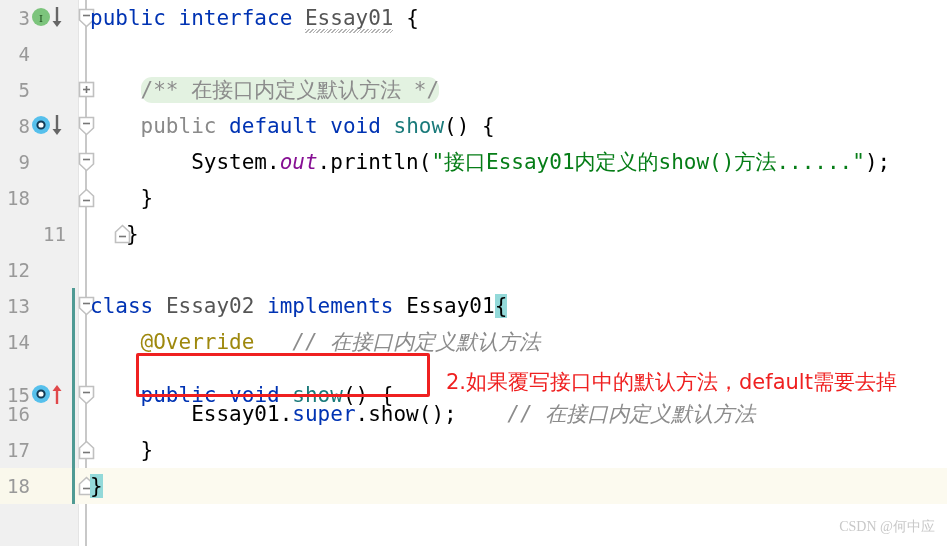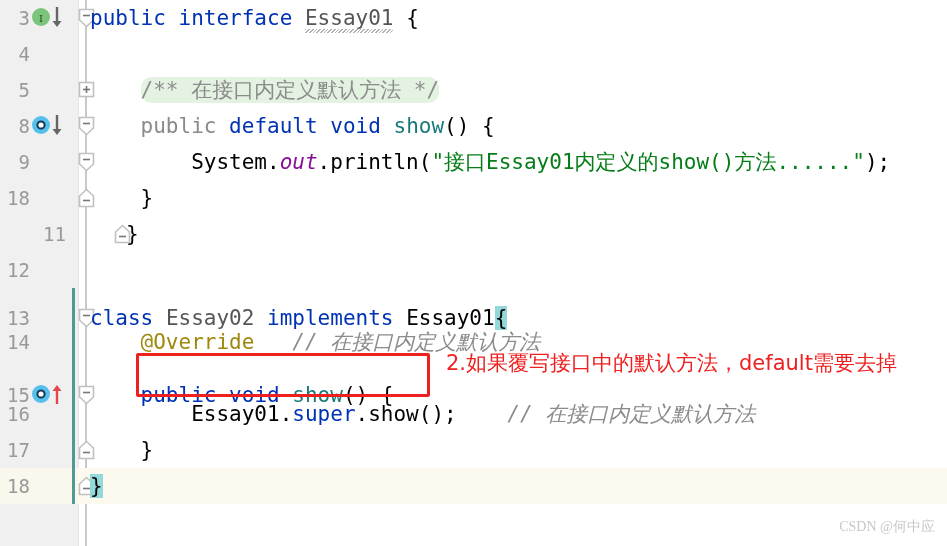--- a/index.html
+++ b/index.html
@@ -272,21 +272,21 @@
             <path d="M8.5 1.5 L15.5 8 V18.5 H1.5 V8 Z" fill="#ffffff" stroke="#c0c0c0" stroke-width="1.6"></path>
             <line x1="5" y1="12.5" x2="12" y2="12.5" stroke="#777" stroke-width="1.6"></line>
           </svg>
         </div>
         <div class="code"><span class="punct">}</span></div>
       </div>
       <div class="row" style="top: 252px;">
         <div class="linenum">12</div>
         <div class="code"></div>
       </div>
-      <div class="row" style="top: 300px;">
+      <div class="row" style="top: 288px;">
         <div class="linenum">13</div>
         <div class="fold">
           <svg width="17" height="20" viewBox="0 0 17 20">
             <path d="M1.5 1.5 H15.5 V12 L8.5 18.5 L1.5 12 Z" fill="#ffffff" stroke="#c0c0c0" stroke-width="1.6"></path>
             <line x1="5" y1="7.5" x2="12" y2="7.5" stroke="#777" stroke-width="1.6"></line>
           </svg>
         </div>
         <div class="code"><span class="kw">class</span><span class="punct"> </span><span class="type">Essay02</span><span class="punct"> </span><span class="kw">implements</span><span class="punct"> </span><span class="punct">Essay01</span><span class="punct brace-hl">{</span></div>
       </div>
       <div class="row" style="top: 324px;">
@@ -334,18 +334,18 @@
             <path d="M8.5 1.5 L15.5 8 V18.5 H1.5 V8 Z" fill="#ffffff" stroke="#c0c0c0" stroke-width="1.6"></path>
             <line x1="5" y1="12.5" x2="12" y2="12.5" stroke="#777" stroke-width="1.6"></line>
           </svg>
         </div>
         <div class="code"><span class="punct brace-hl">}</span></div>
       </div>
     </div>
 
   <div class="red-box" style="left:136px; top:353px; width:288px; height:38px;"></div>
 
-  <div class="red-note" style="left:446px; top:349px;">2.如果覆写接口中的默认方法，default需要去掉</div>
+  <div class="red-note" style="left:446px; top:368px;">2.如果覆写接口中的默认方法，default需要去掉</div>
 
   <div class="watermark">CSDN @何中应</div>
 
 <div class="change-stripe" style="top: 288px; height: 216px;"></div>
   </div>
 
 </body></html>

